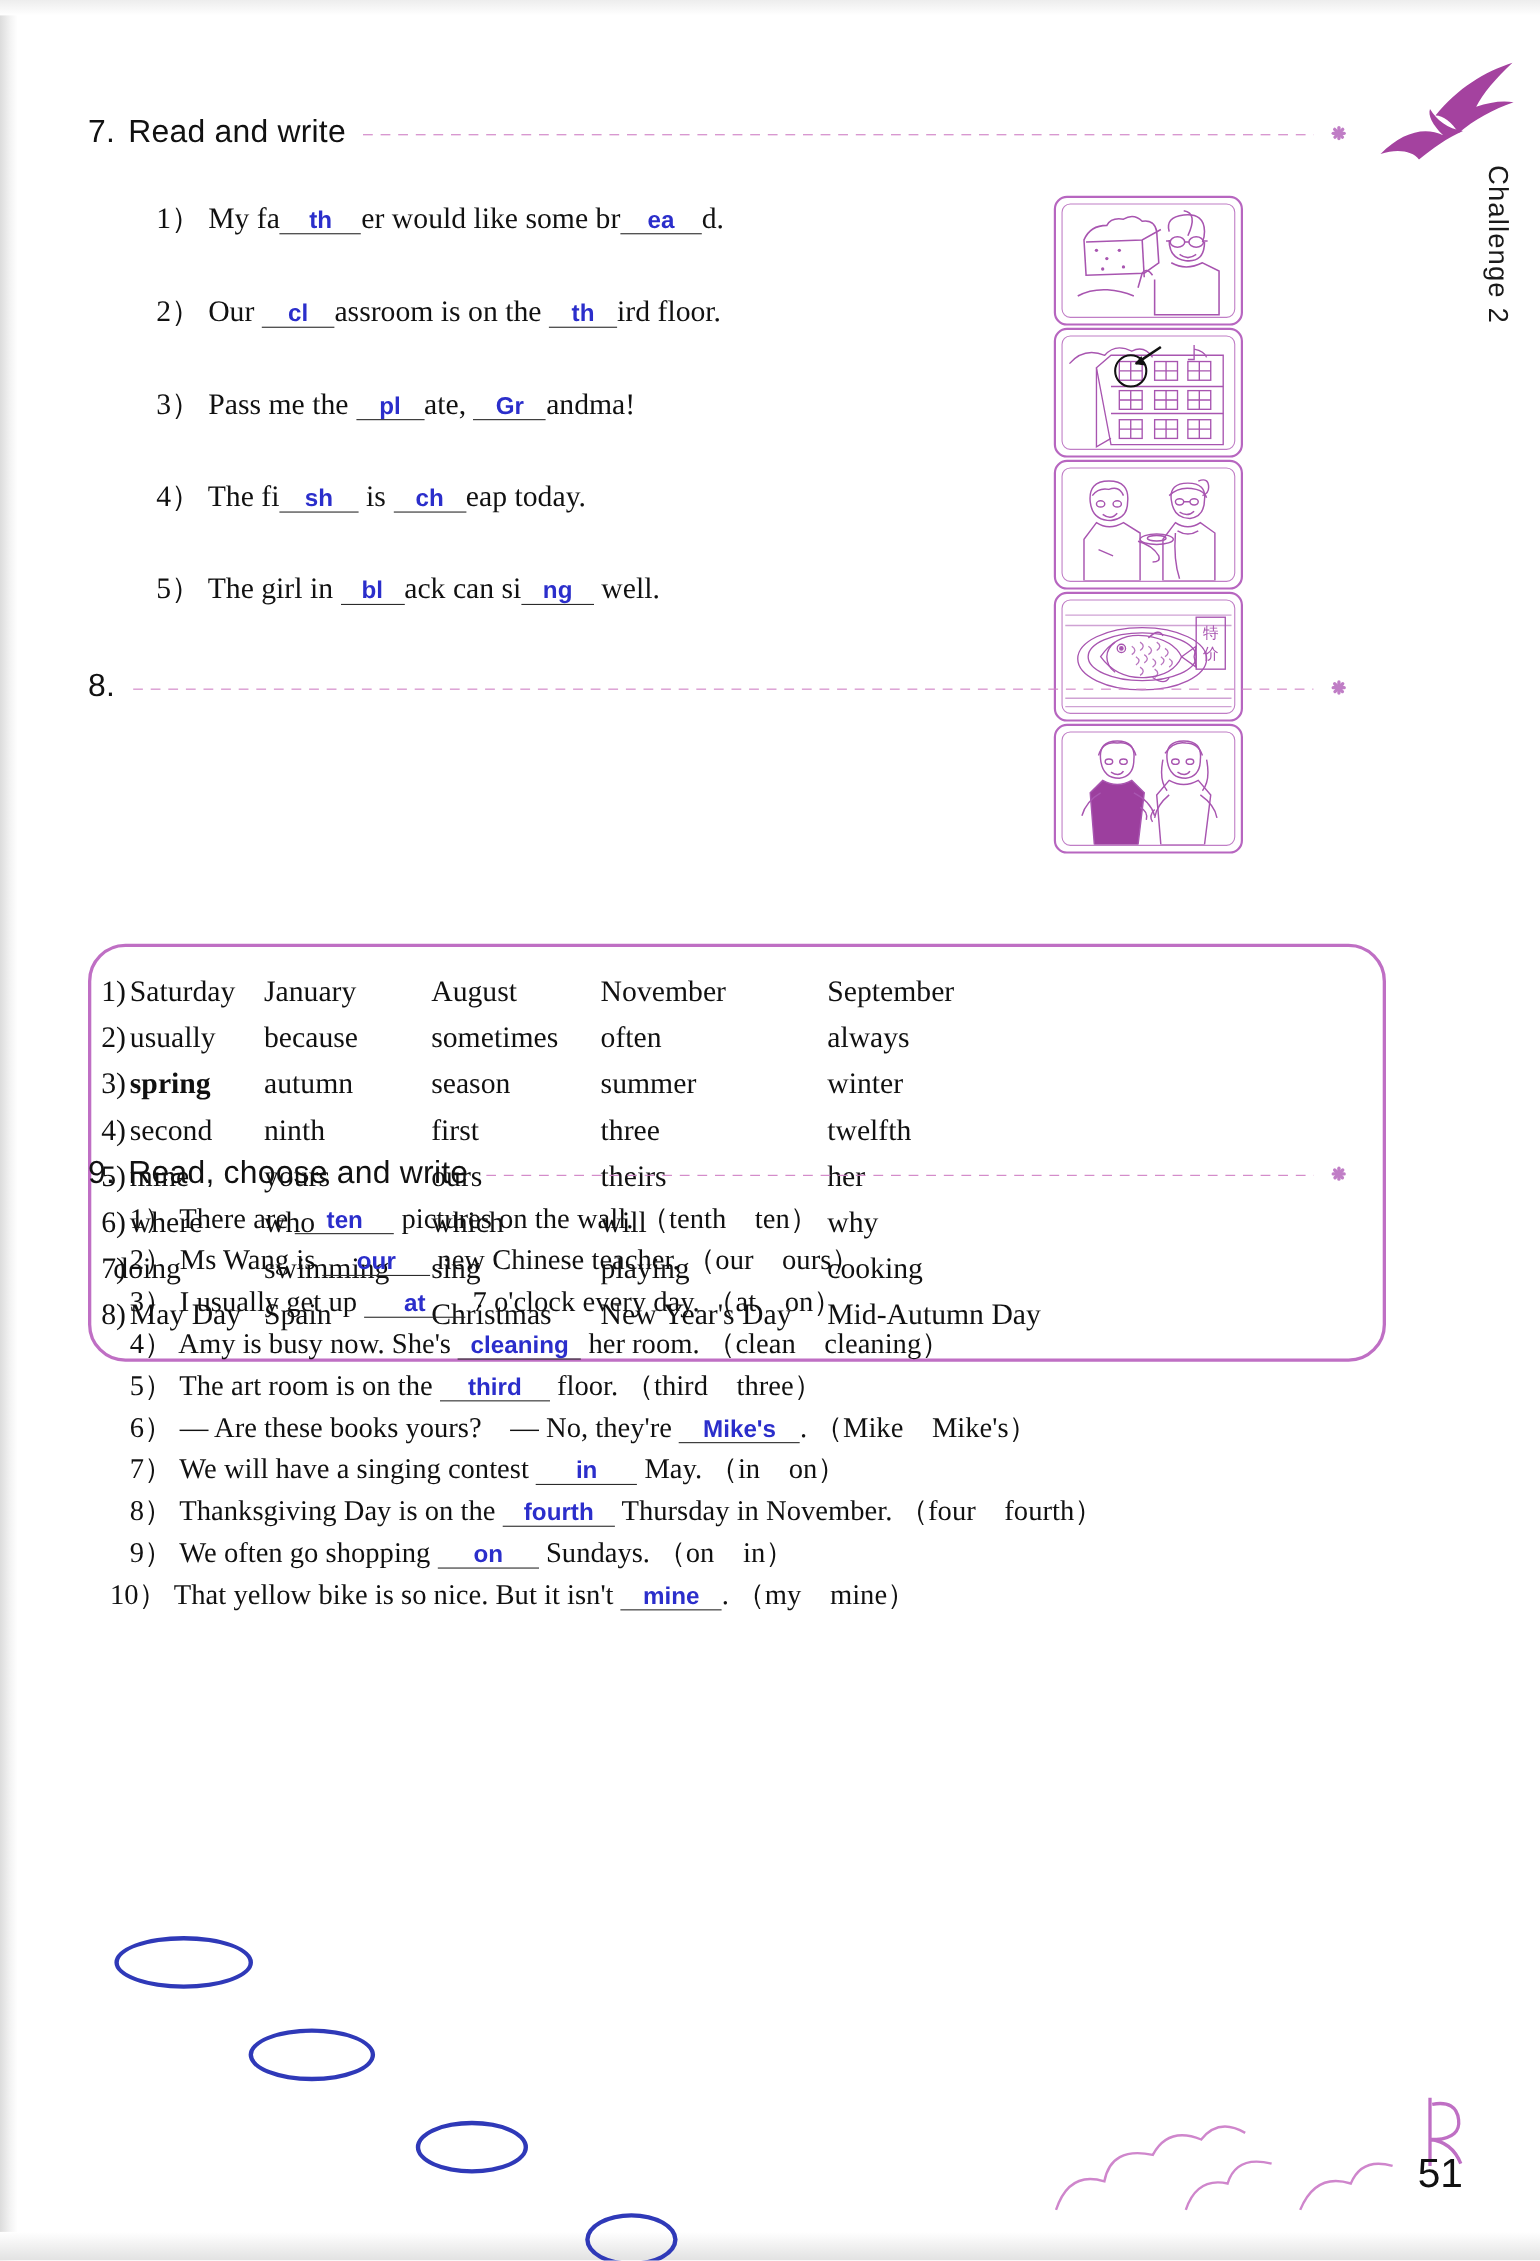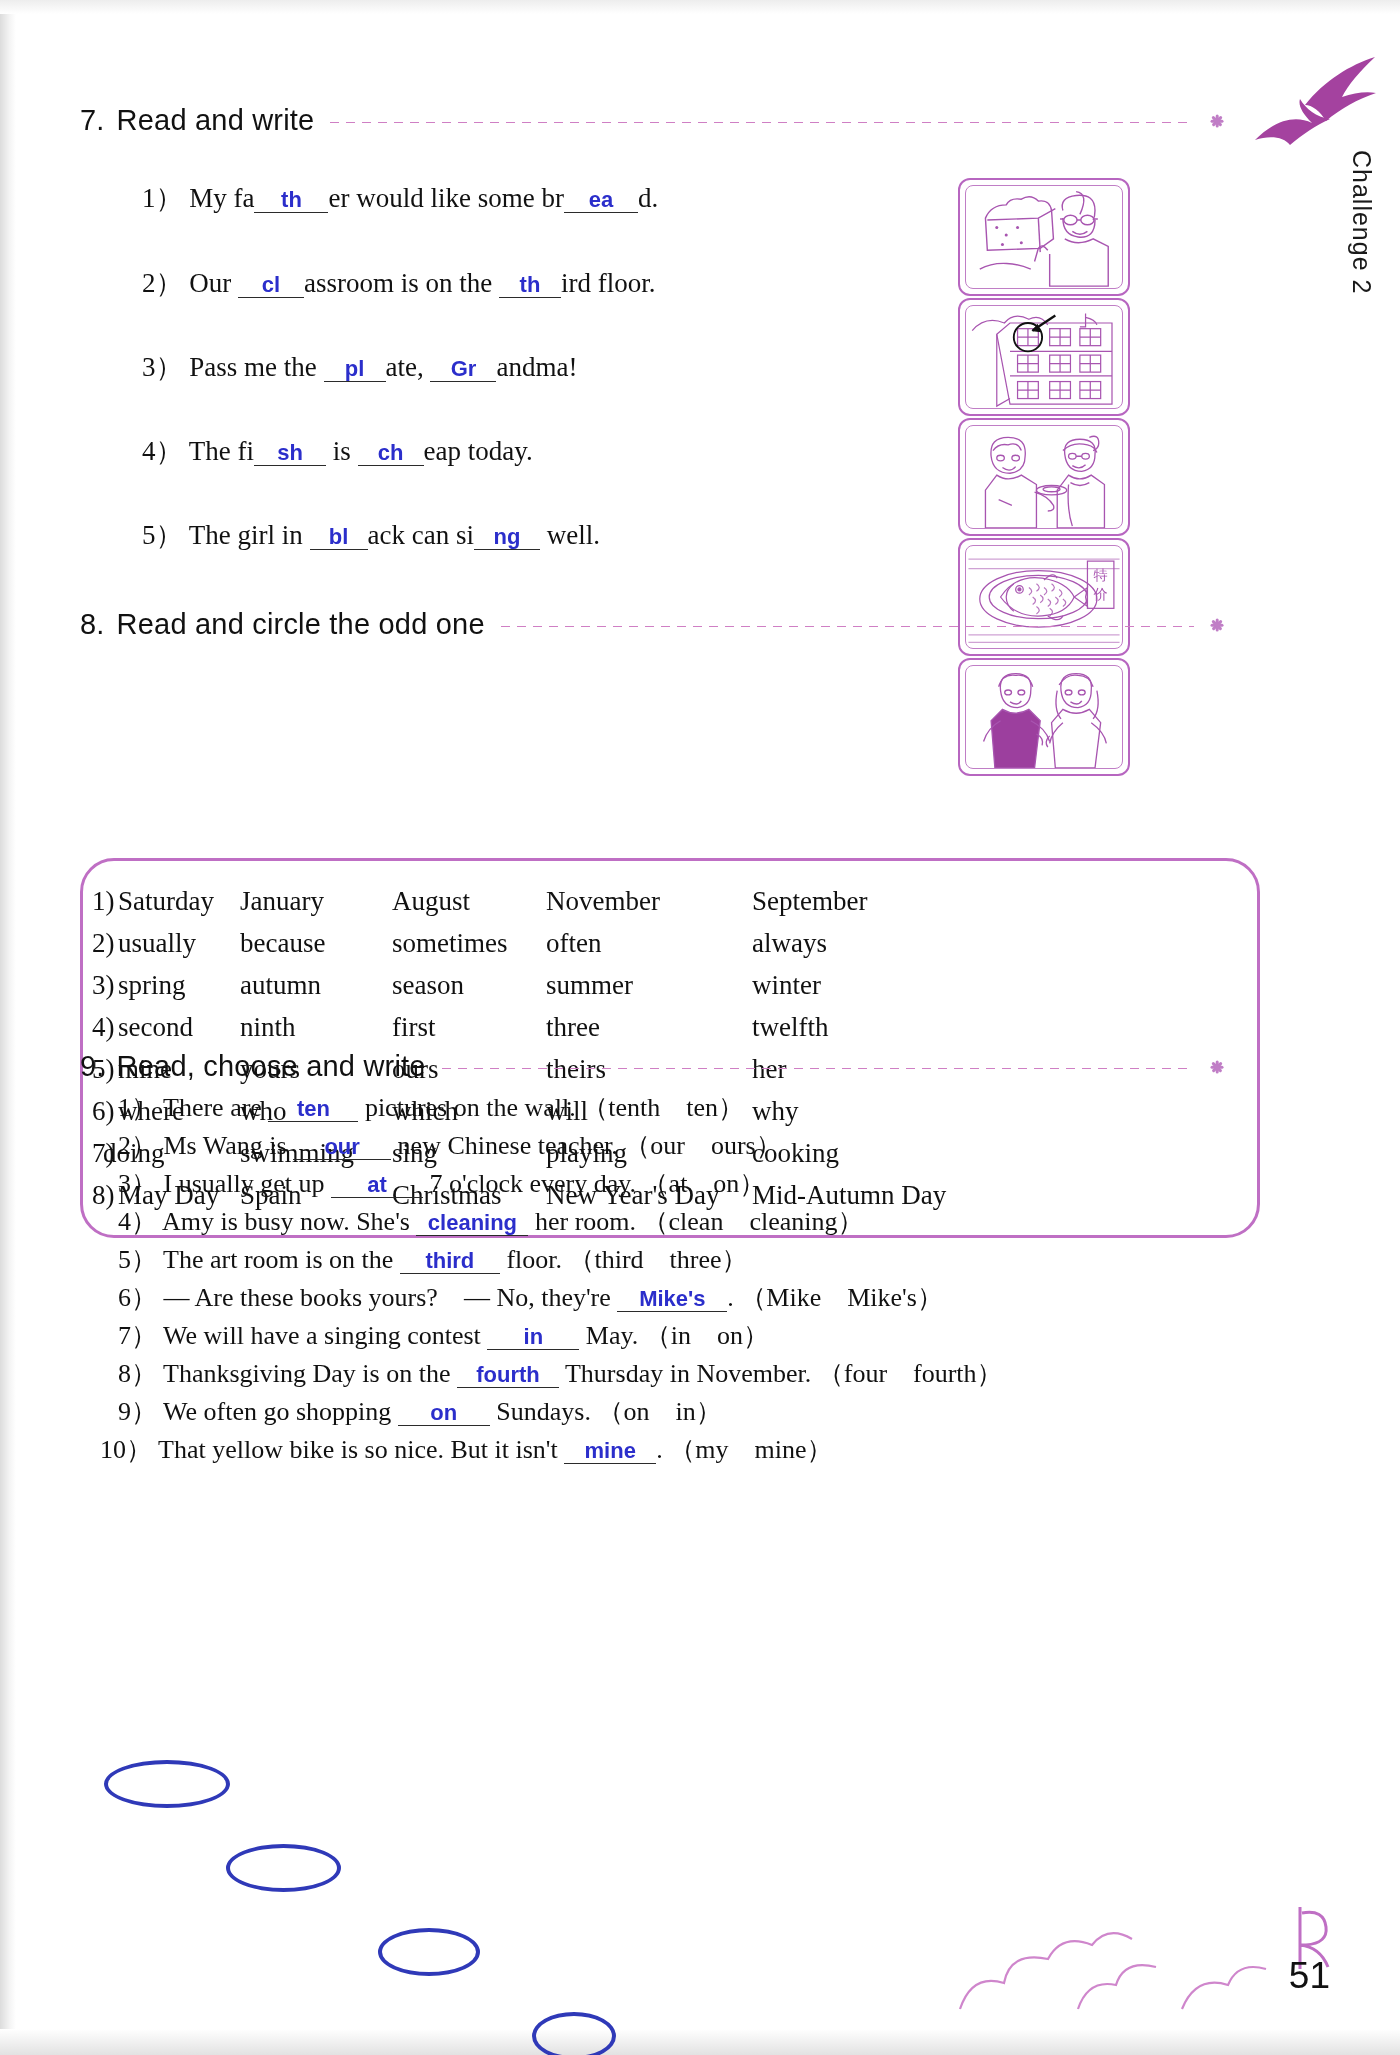--- a/index.html
+++ b/index.html
@@ -255,21 +255,20 @@
         <path d="M100 46 q14 8 28 0 l12 14 l-6 48 h-42 l-4 -48Z"></path>
         <path d="M100 60 q-12 10 -14 22 M130 60 q14 10 16 22"></path>
         <path d="M86 74 q-6 6 -2 12 M72 72 q8 4 6 12"></path>
       </g>
     </svg>
   </div>
 </div>
 
 <div class="sec-head" style="left:80px;top:608px;width:1150px;">
   <span class="sec-title">8.</span>
-  <span class="sec-title" style="margin-left:12px;">Read and circle the odd one</span>
   <span class="dashline"></span>
   <span class="sparkle">
     <i style="transform:translate(-50%,-50%) rotate(0deg)"></i>
     <i style="transform:translate(-50%,-50%) rotate(45deg)"></i>
     <i style="transform:translate(-50%,-50%) rotate(90deg)"></i>
     <i style="transform:translate(-50%,-50%) rotate(135deg)"></i>
   </span>
 </div>
 
 <div id="odd-box"></div>
@@ -288,21 +287,21 @@
       <span class="rn" style="left: 92px;">2)</span>
       <span class="odd-cell" style="left: 118px;">usually</span>
       <span class="odd-cell" style="left: 240px;">because</span>
       <div class="circ" style="left: 226px; top: 916px; width: 115px; height: 48px;"></div>
       <span class="odd-cell" style="left: 392px;">sometimes</span>
       <span class="odd-cell" style="left: 546px;">often</span>
       <span class="odd-cell" style="left: 752px;">always</span>
     </div>
     <div class="odd-row" style="top: 970px;">
       <span class="rn" style="left: 92px;">3)</span>
-      <span class="odd-cell" style="left: 118px;">spring</span>
+      <span class="odd-cell" style="left: 118px; font-weight: bold;">spring</span>
       <span class="odd-cell" style="left: 240px;">autumn</span>
       <span class="odd-cell" style="left: 392px;">season</span>
       <div class="circ" style="left: 378px; top: 958px; width: 102px; height: 48px;"></div>
       <span class="odd-cell" style="left: 546px;">summer</span>
       <span class="odd-cell" style="left: 752px;">winter</span>
     </div>
     <div class="odd-row" style="top: 1012px;">
       <span class="rn" style="left: 92px;">4)</span>
       <span class="odd-cell" style="left: 118px;">second</span>
       <span class="odd-cell" style="left: 240px;">ninth</span>

